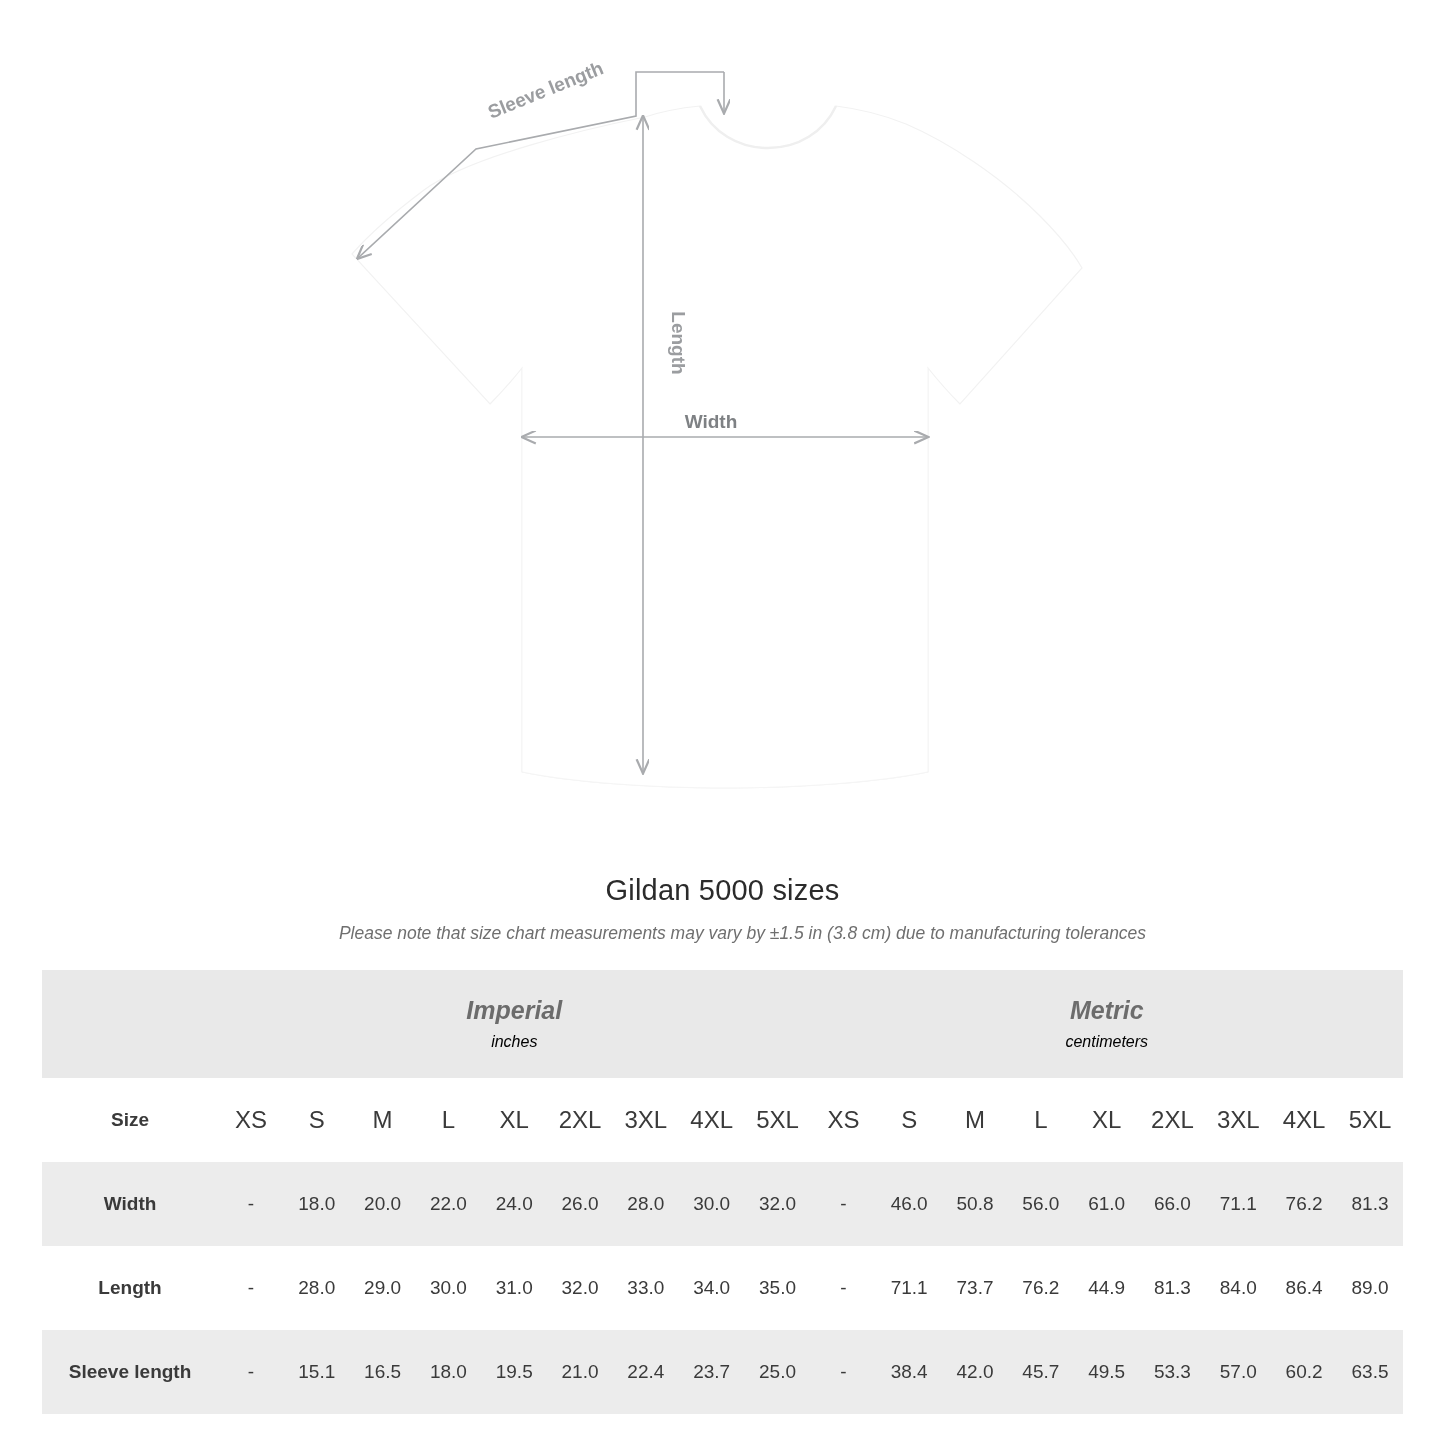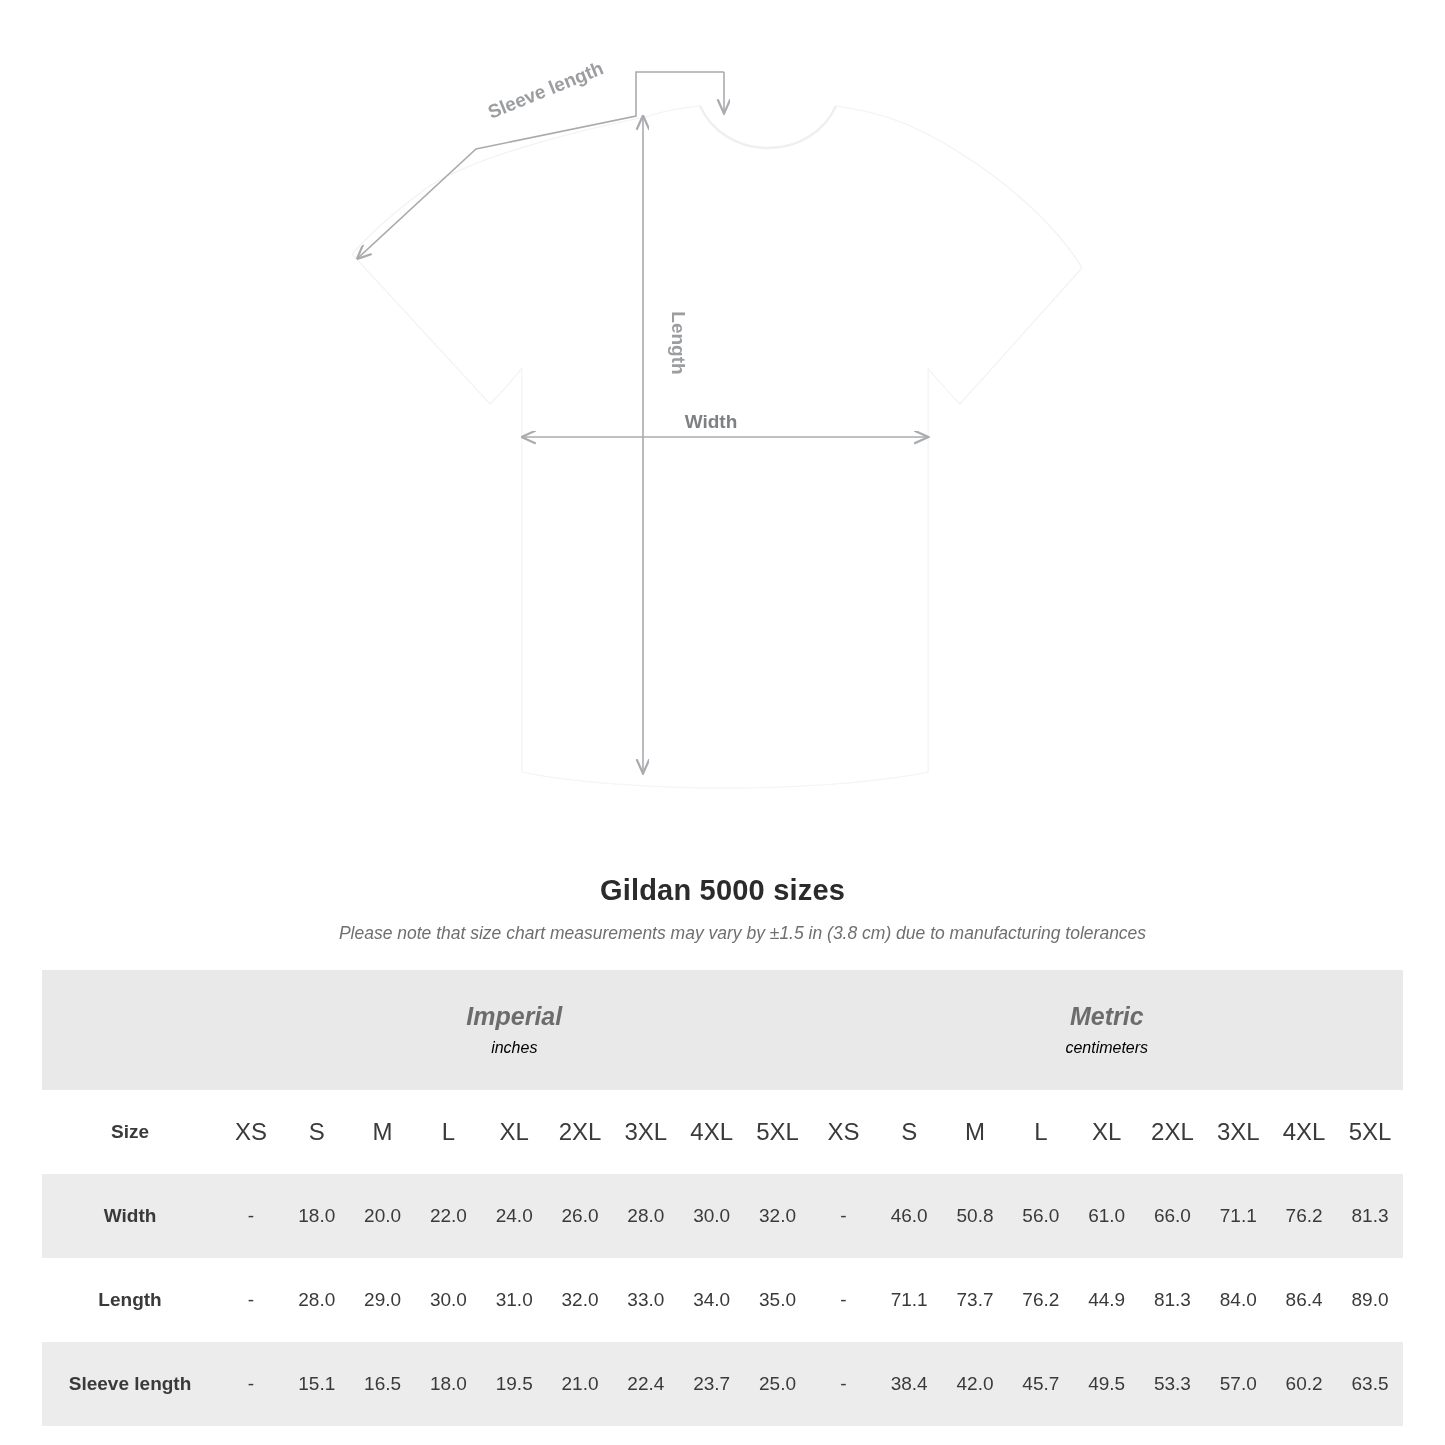--- a/index.html
+++ b/index.html
@@ -30,21 +30,21 @@
     display: block;
   }
 
   
   .title-block {
     text-align: center;
     margin-top: 6px;
   }
   .chart-title {
     font-size: 29px;
-    font-weight: bold;
+    font-weight: normal;
     color: #2b2b2b;
     letter-spacing: 0.2px;
     margin-top: 44px;
   }
   .chart-note {
     font-size: 17.5px;
     font-style: italic;
     color: #6f6f6f;
     margin-top: 16px;
     padding-left: 40px;
@@ -63,21 +63,21 @@
   }
   table.size-table td, table.size-table th {
     padding: 0;
     margin: 0;
     border: none;
     text-align: center;
     vertical-align: middle;
   }
   .unit-head td {
     background: #e9e9e9;
-    height: 120px;
+    height: 108px;
   }
   .unit-name {
     font-size: 25px;
     font-style: italic;
     font-weight: bold;
     color: #6c6c6c;
     line-height: 1.1;
   }
   .unit-sub {
     font-size: 16px;

